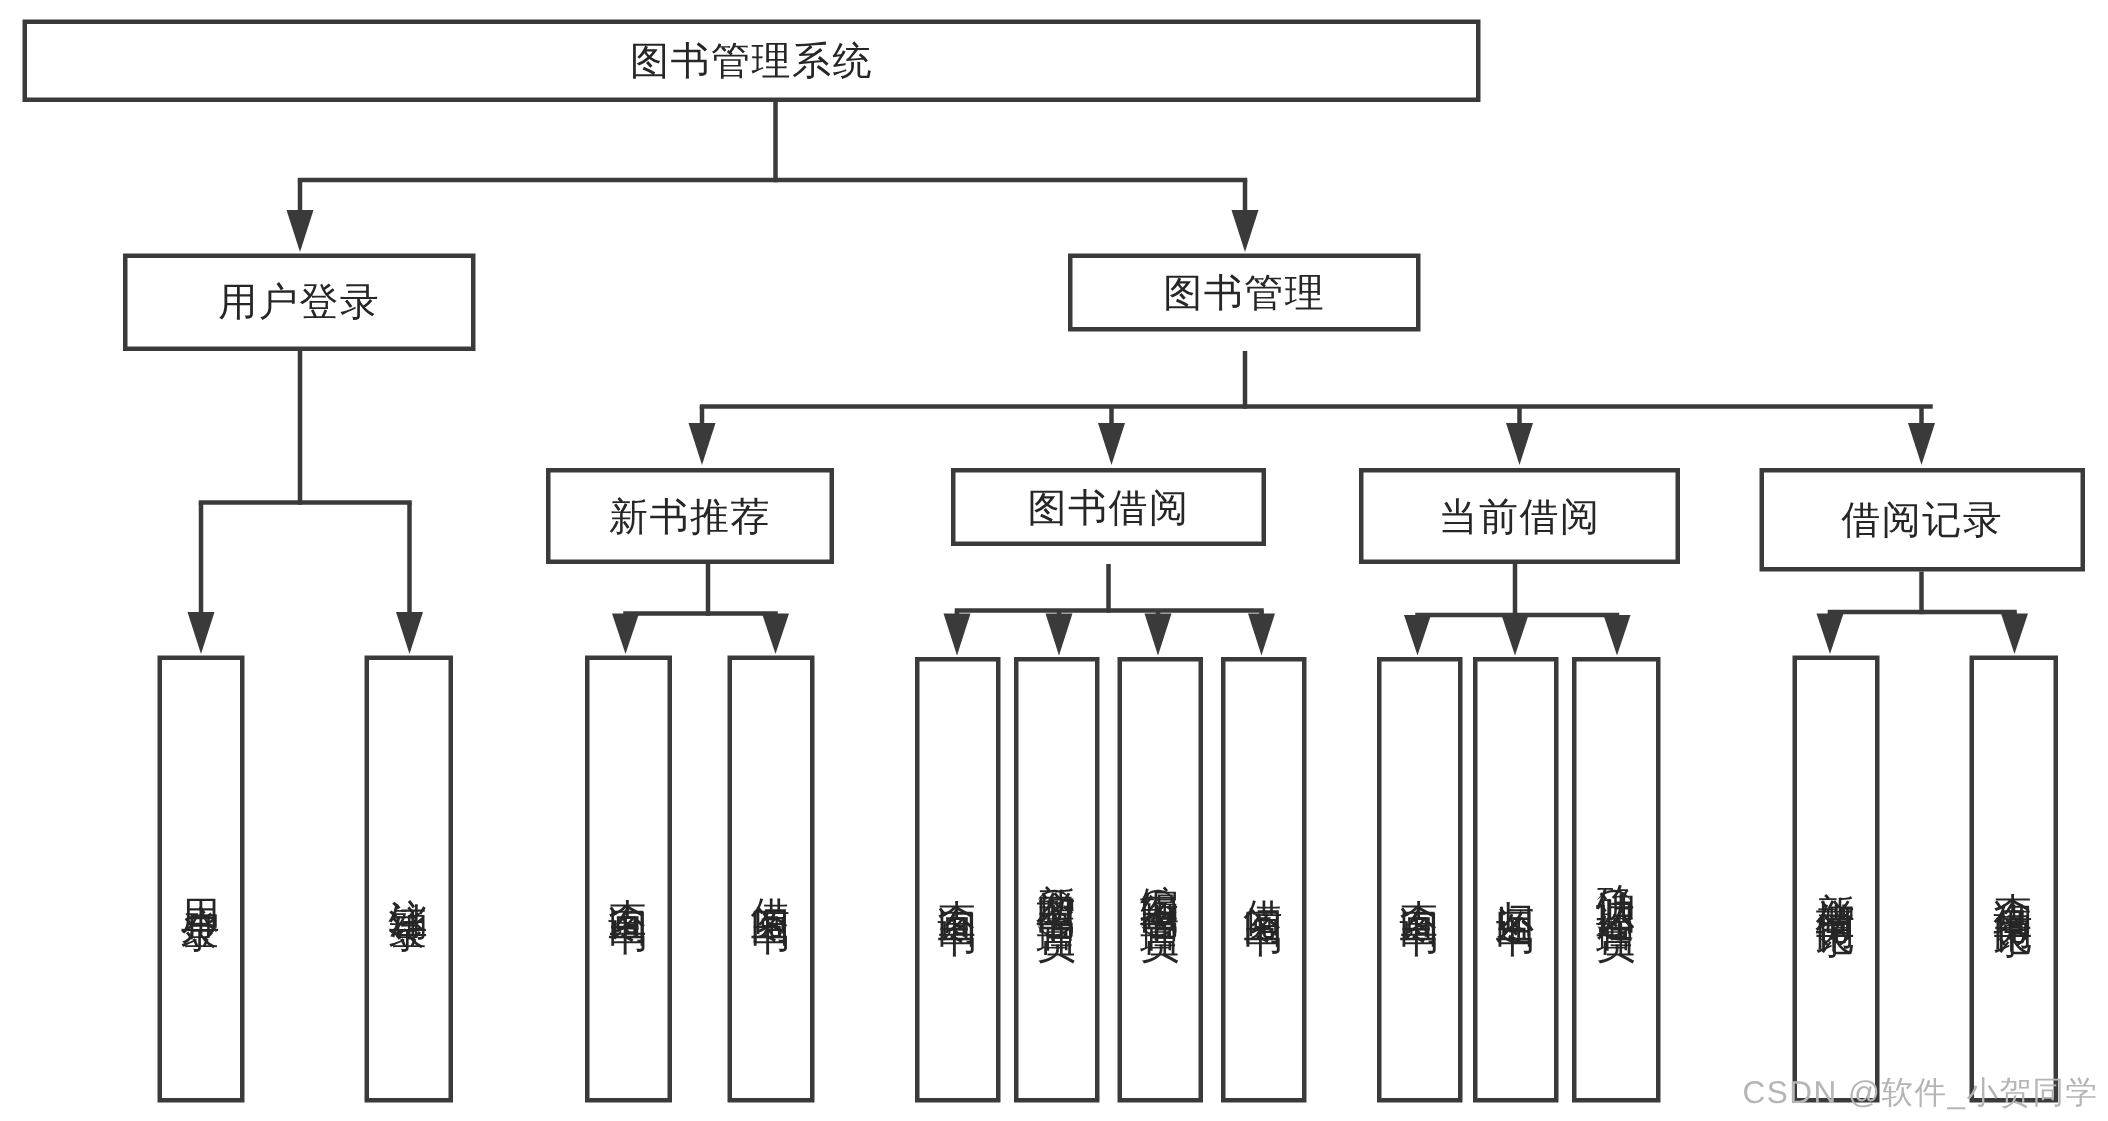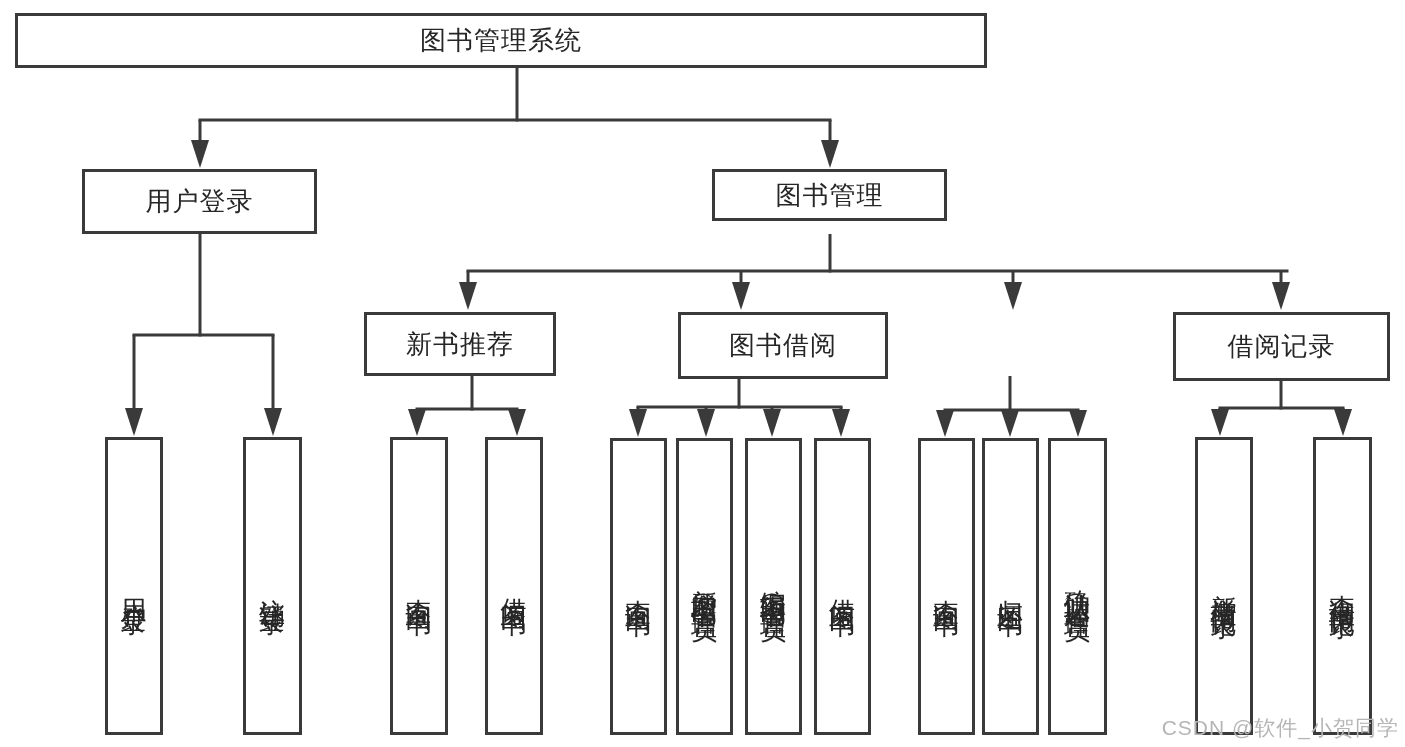--- a/index.html
+++ b/index.html
@@ -106,21 +106,22 @@
     <polygon points="1220,436 1211,409 1229,409"></polygon>
     <polygon points="1343,436 1334,409 1352,409"></polygon>
   </svg>
 
   <div class="node" style="left:15px;top:13px;width:972px;height:55px;">图书管理系统</div>
 
   <div class="node" style="left:82px;top:169px;width:235px;height:65px;">用户登录</div>
   <div class="node" style="left:712px;top:169px;width:235px;height:52px;">图书管理</div>
 
   <div class="node" style="left:364px;top:312px;width:192px;height:64px;">新书推荐</div>
-  <div class="node" style="left:634px;top:312px;width:210px;height:67px;margin-left:44px;">图书借阅</div>
+  <div class="node" style="left:634px;top:312px;width:210px;height:52px;">图书借阅</div>
+  <div class="node" style="left:906px;top:312px;width:214px;height:64px;">当前借阅</div>
   <div class="node" style="left:1173px;top:312px;width:217px;height:69px;">借阅记录</div>
 
   <div class="node leaf" style="left:105px;top:437px;width:58px;height:298px;">
     <span>用户登录</span>
   </div>
   <div class="node leaf" style="left:243px;top:437px;width:59px;height:298px;">
     <span>注销登录</span>
   </div>
 
   <div class="node leaf" style="left:390px;top:437px;width:58px;height:298px;">

